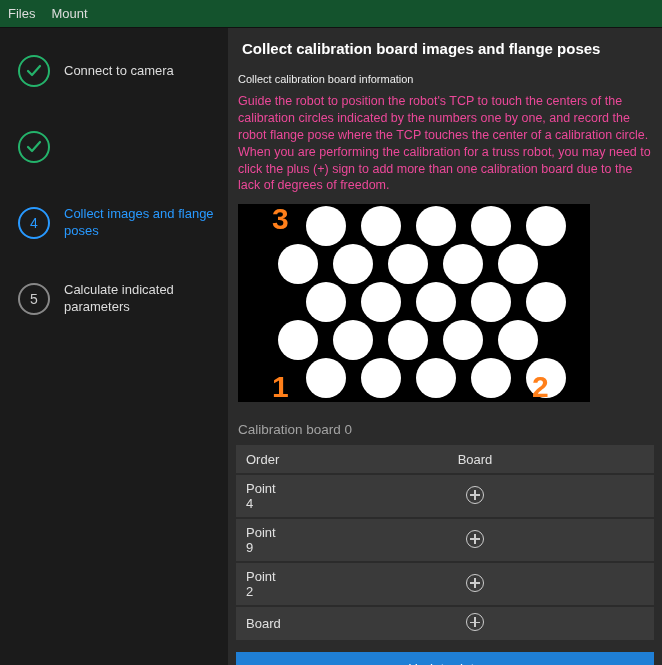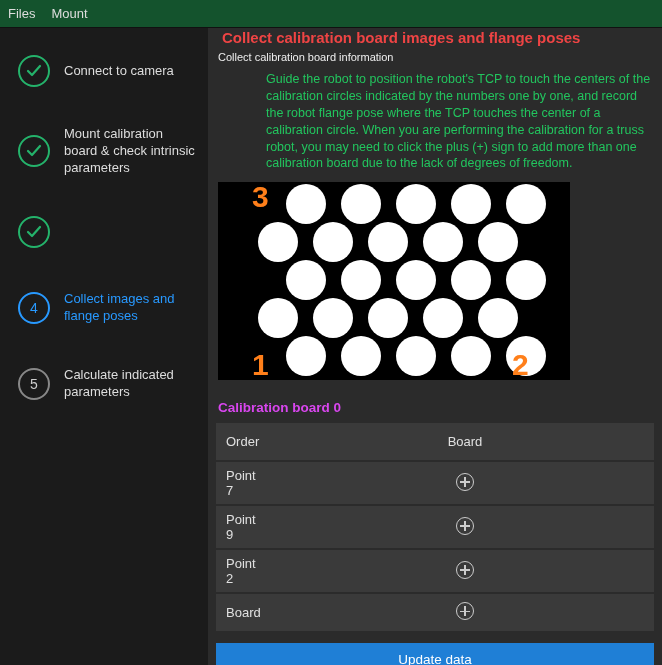--- a/index.html
+++ b/index.html
@@ -20,21 +20,21 @@
     padding: 0 8px;
     gap: 16px;
     border-bottom: 1px solid #111;
   }
   .menubar span { font-size: 13px; color: #ddd; cursor: default; }
   .layout {
     display: flex;
     height: calc(100% - 28px);
   }
   .sidebar {
-    width: 208px;
+    width: 228px;
     background: #1b1b1b;
     padding: 14px 10px;
   }
   .step {
     display: flex;
     align-items: center;
     gap: 14px;
     padding: 8px 0 8px 8px;
     min-height: 58px;
   }
@@ -59,37 +59,36 @@
   .main {
     flex: 1;
     background: #2b2b2b;
     display: flex;
     flex-direction: column;
     overflow: hidden;
   }
   .panel-title {
     font-weight: 700;
     font-size: 15px;
-    padding: 1px 14px;
-    color: #ef4444;
+    padding: 12px 14px;
+    color: #ffffff;
   }
   .section {
     padding: 0 8px 8px 8px;
   }
   .section-title {
     font-size: 11px;
     color: #eee;
     padding: 4px 2px 4px 2px;
   }
   .desc {
     font-size: 12.5px;
-    color: #22c55e;
+    color: #ec4899;
     line-height: 1.35;
     padding: 4px 2px 8px 2px;
-    margin-left: 48px;
   }
   .cal-image {
     width: 352px;
     height: 198px;
     background: #000;
     margin: 2px 2px 2px 2px;
     position: relative;
     overflow: hidden;
   }
   .cal-image .dot {
@@ -98,34 +97,34 @@
     border-radius: 50%;
     width: 40px; height: 40px;
   }
   .cal-image .num-label {
     position: absolute;
     font-weight: 800;
     font-size: 30px;
     color: #ff7f1a;
   }
   .cal-label {
-    font-weight: 700;
+    font-weight: 400;
     font-size: 13.5px;
-    color: #d946ef;
+    color: #a3a3a3;
     padding: 18px 2px 6px 2px;
   }
   .tbl { width: 100%; border-collapse: separate; border-spacing: 0 2px; }
   .tbl th, .tbl td {
     background: #3a3a3a;
     font-weight: 400;
     text-align: left;
     padding: 6px 10px;
     font-size: 13px;
     color: #e0e0e0;
-    height: 37px;
+    height: 28px;
     vertical-align: middle;
   }
   .tbl th.order { width: 60px; }
   .tbl th.pose { text-align: center; }
   .tbl td.pose { text-align: center; }
   .plus-icon {
     display: inline-flex;
     width: 18px; height: 18px;
     border: 1.5px solid #ccc;
     border-radius: 50%;
@@ -169,28 +168,20 @@
           </svg>
       </div>
       <div class="label">Connect to camera</div>
     </div>
     <div class="step done">
       <div class="circle">
         <svg class="check" viewBox="0 0 16 16">
             <path d="M2 8 L6 12 L14 3" stroke="#24b36b" stroke-width="2.2" fill="none" stroke-linecap="round" stroke-linejoin="round"></path>
           </svg>
       </div>
-      <div class="label">Mount calibration board &amp; check intrinsic parameters</div>
-    </div>
-    <div class="step done">
-      <div class="circle">
-        <svg class="check" viewBox="0 0 16 16">
-            <path d="M2 8 L6 12 L14 3" stroke="#24b36b" stroke-width="2.2" fill="none" stroke-linecap="round" stroke-linejoin="round"></path>
-          </svg>
-      </div>
     </div>
     <div class="step active">
       <div class="circle">
         <span class="num">4</span>
       </div>
       <div class="label">Collect images and flange poses</div>
     </div>
     <div class="step">
       <div class="circle">
         <span class="num">5</span>
@@ -244,21 +235,21 @@
 
       <div class="cal-label">Calibration board 0</div>
 
       <table class="tbl">
         <tbody>
             <tr>
           <th class="order">Order</th>
           <th class="pose">Board</th>
         </tr>
         <tr>
-          <td>Point 7</td>
+          <td>Point 4</td>
           <td class="pose"><span class="plus-icon"></span></td>
         </tr>
         <tr>
           <td>Point 9</td>
           <td class="pose"><span class="plus-icon"></span></td>
         </tr>
         <tr>
           <td>Point 2</td>
           <td class="pose"><span class="plus-icon"></span></td>
         </tr>

